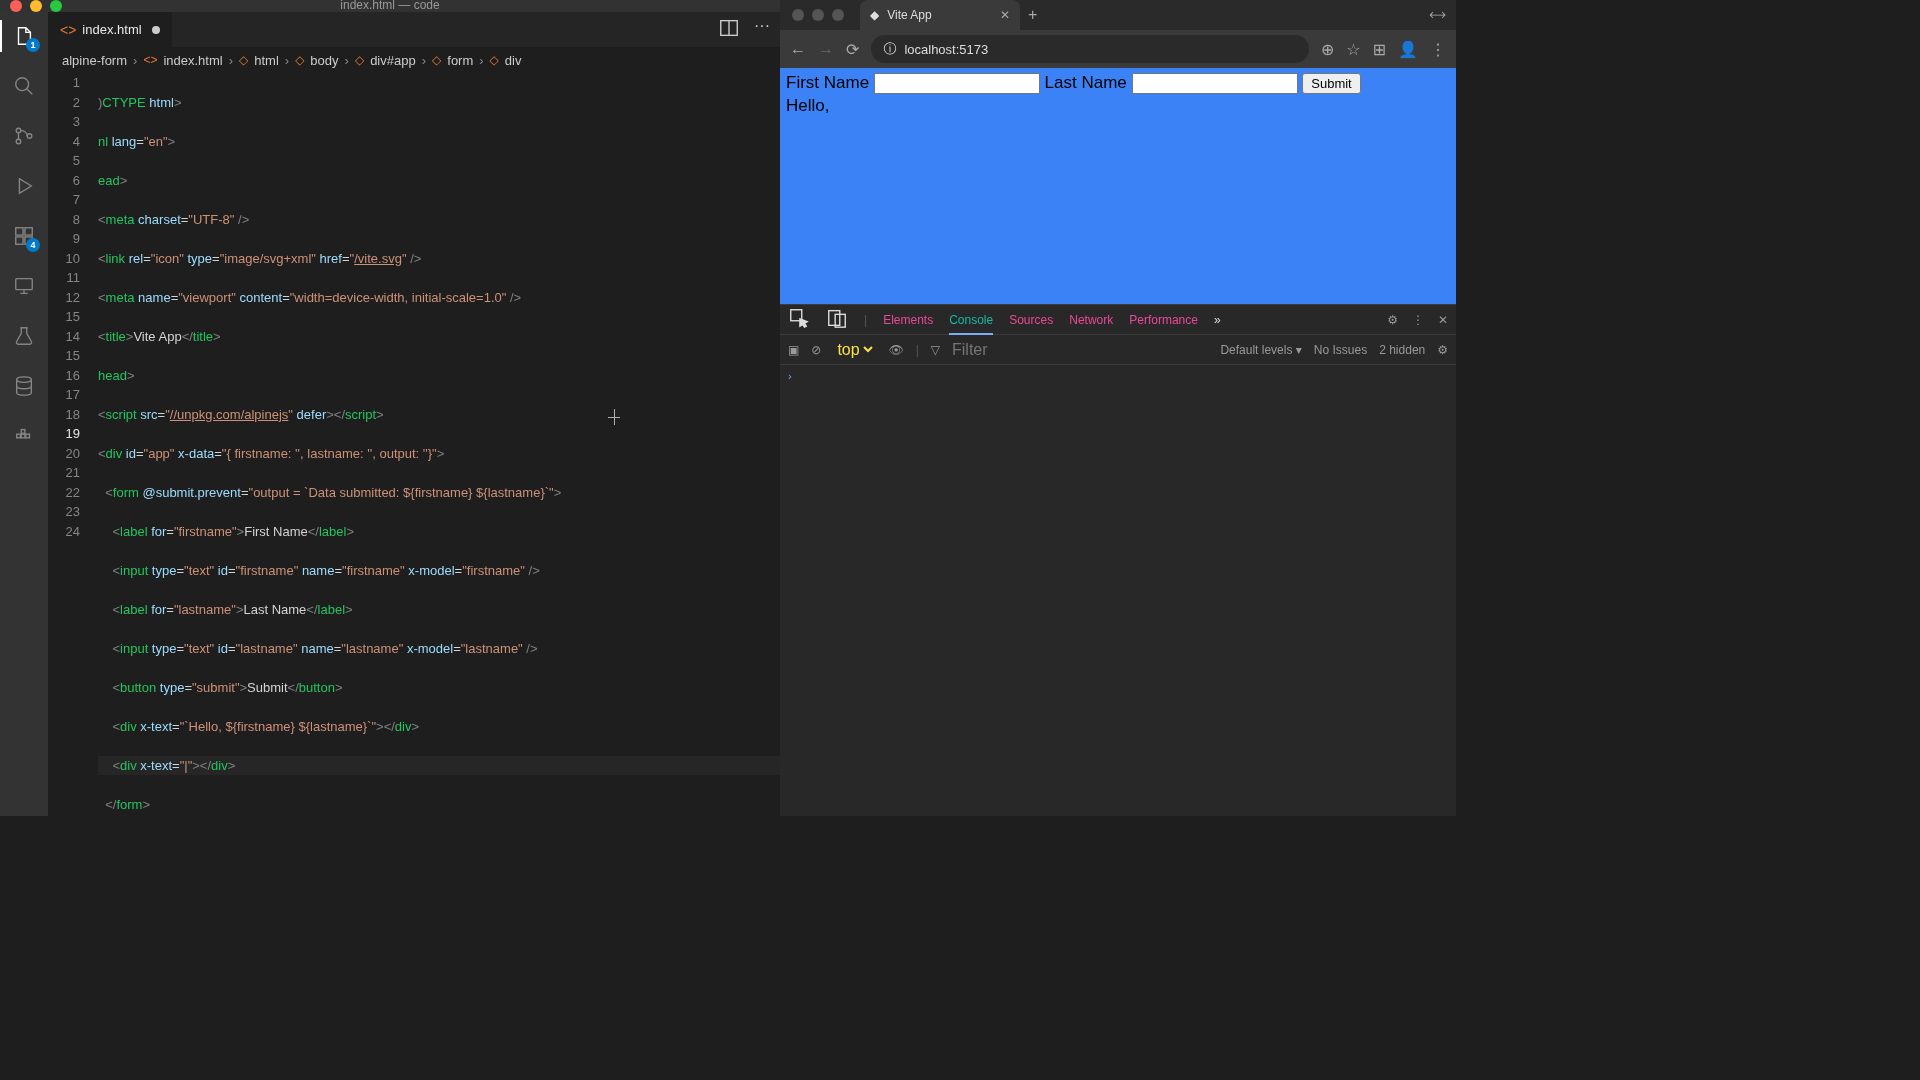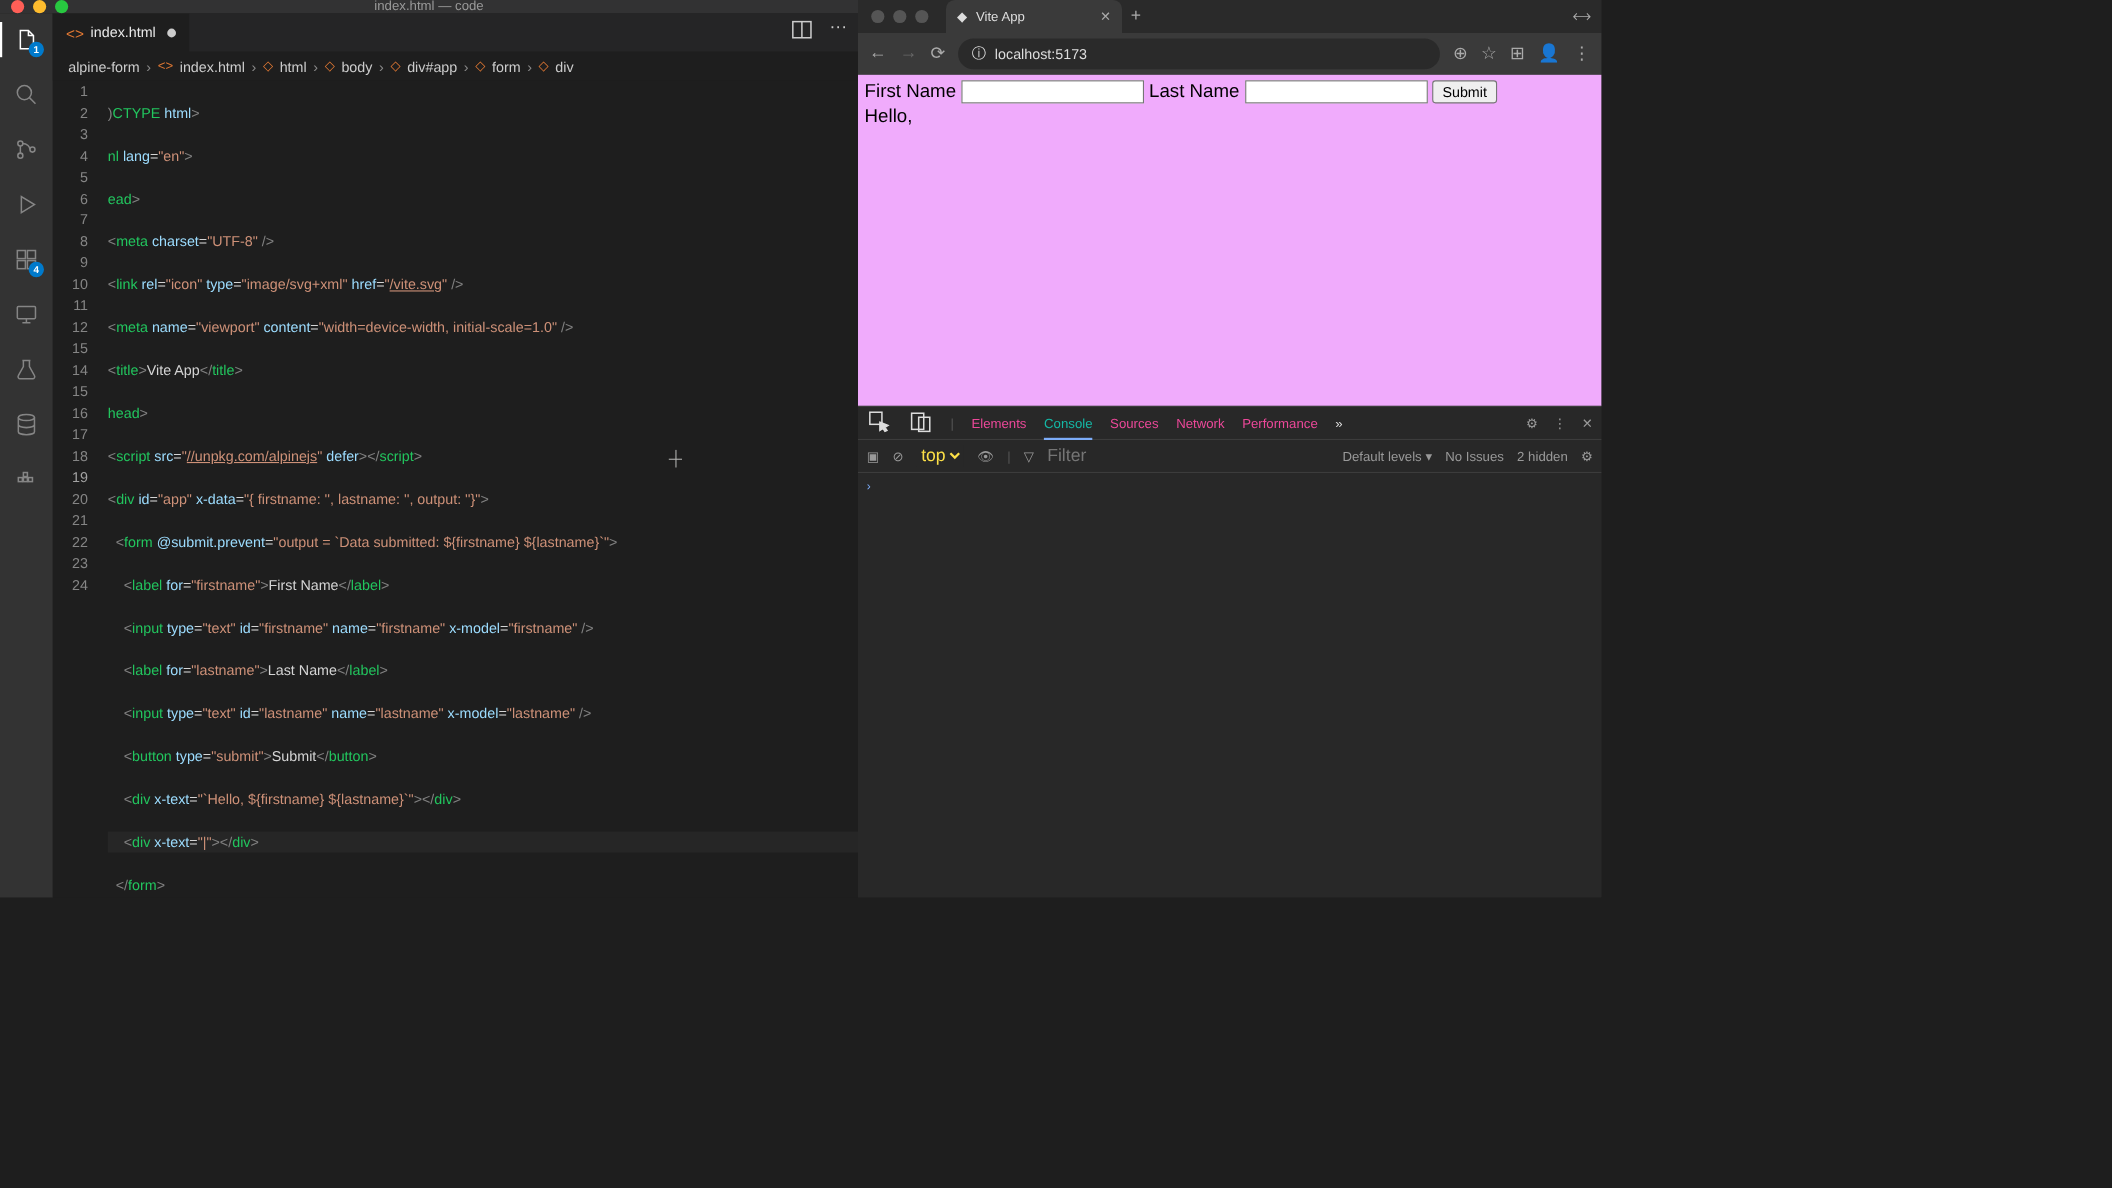--- a/index.html
+++ b/index.html
@@ -21,21 +21,21 @@
 .tabs{height:35px;background:#252526;display:flex;align-items:center}
 .tab{height:35px;background:#1e1e1e;padding:0 12px;display:flex;align-items:center;gap:6px;color:#e8e8e8;font-size:13px}
 .tab-icon{color:#e37933;font-size:14px}
 .tab .dot{width:8px;height:8px;border-radius:50%;background:#ccc;margin-left:4px}
 .tab-actions{margin-left:auto;display:flex;gap:14px;margin-right:10px;color:#ccc}
 .breadcrumbs{height:26px;display:flex;align-items:center;padding:0 14px;gap:6px;font-size:13px;color:#ccc;background:#1e1e1e}
 .breadcrumbs .sep{color:#888}
 .bc-ico{color:#e37933;font-size:12px}
 .code{flex:1;display:flex;font-family:"SF Mono",Menlo,Monaco,monospace;font-size:13px;line-height:19.5px;overflow:hidden}
 .gutter{width:50px;text-align:right;padding-right:18px;color:#858585;user-select:none}
-.gutter .active{color:#a3a3a3}
+.gutter .active{color:#e5e5e5}
 .codelines{flex:1;white-space:pre;color:#d4d4d4;position:relative}
 .codelines .line{height:19.5px}
 .codelines .line.active{background:rgba(255,255,255,0.04)}
 .cursor-caret{position:absolute;width:12px;height:16px;pointer-events:none}
 .cursor-caret::before,.cursor-caret::after{content:"";position:absolute;background:#aeafad}
 .cursor-caret::before{width:1px;height:16px;left:6px}
 .cursor-caret::after{width:12px;height:1px;top:8px}
 .t{color:#22c55e}.a{color:#9cdcfe}.s{color:#ce9178}.p{color:#808080}
 .statusbar{height:22px;background:#227ed3;display:flex;align-items:center;color:#fff;font-size:12px;padding:0 6px;gap:10px}
 .statusbar .left{display:flex;align-items:center;gap:10px}
@@ -44,21 +44,21 @@
 .browser{flex:1;background:#2a2a2a;display:flex;flex-direction:column}
 .btitle{height:30px;background:#2a2a2a;display:flex;align-items:center}
 .btraffic{display:flex;gap:8px;margin-left:12px}
 .btraffic span{width:12px;height:12px;border-radius:50%;background:#555}
 .btab{margin-left:16px;background:#3a3a3a;height:30px;border-radius:8px 8px 0 0;display:flex;align-items:center;padding:0 10px;gap:8px;color:#ddd;font-size:12px;min-width:160px}
 .btab .close{margin-left:auto;color:#aaa}
 .newtab{color:#aaa;margin-left:8px;font-size:16px}
 .expand{margin-left:auto;margin-right:12px;color:#aaa;transform:rotate(45deg)}
 .btools{height:38px;background:#3a3a3a;display:flex;align-items:center;padding:0 10px;gap:12px;color:#aaa}
 .addr{flex:1;background:#2a2a2a;height:28px;border-radius:14px;display:flex;align-items:center;padding:0 12px;gap:8px;color:#ddd;font-size:13px}
-.page{background:#f0abfc;color:#000;padding:5px 6px;font-family:"Times New Roman",serif;font-size:17px;height:301px}
+.page{background:#3b82f6;color:#000;padding:5px 6px;font-family:"Times New Roman",serif;font-size:17px;height:236px}
 .page input[type=text]{border:1px solid #767676;height:21px;width:166px;font-size:13px;background:#fff}
 .page button{font-family:Arial,sans-serif;font-size:13px;padding:2px 8px;border:1px solid #767676;border-radius:3px;background:#efefef}
 .devtools{flex:1;background:#282828;border-top:1px solid #3c3c3c;display:flex;flex-direction:column;color:#ddd;font-size:12px}
 .dt-tabs{height:30px;display:flex;align-items:center;padding:0 8px;gap:16px;border-bottom:1px solid #3c3c3c}
 .dt-tabs .dtab{color:#ec4899;cursor:pointer}
 .dt-tabs .dtab.active{color:#14b8a6;position:relative}
 .dt-tabs .dtab.active::after{content:"";position:absolute;bottom:-8px;left:0;right:0;height:2px;background:#7cacf8}
 .dt-tabs .right{margin-left:auto;display:flex;gap:14px;color:#999;align-items:center}
 .dt-toolbar{height:30px;display:flex;align-items:center;padding:0 8px;gap:12px;border-bottom:1px solid #3c3c3c;color:#999}
 .dt-toolbar select{background:#282828;color:#fde047;border:none;font-size:16px}

